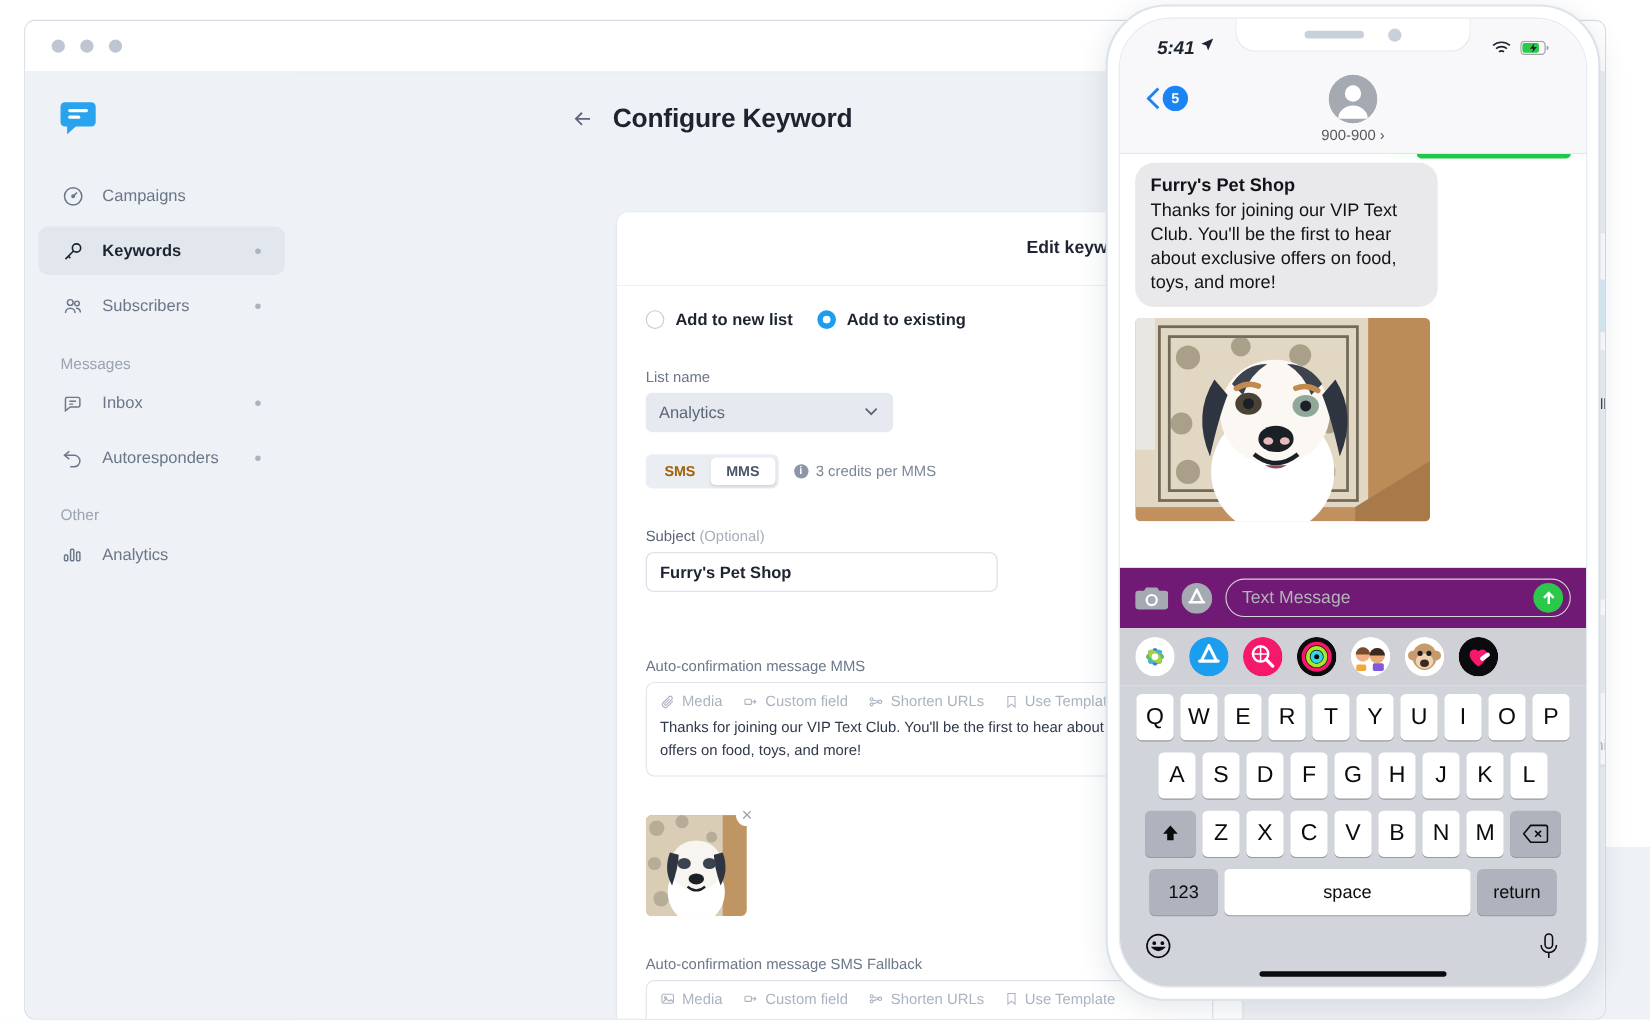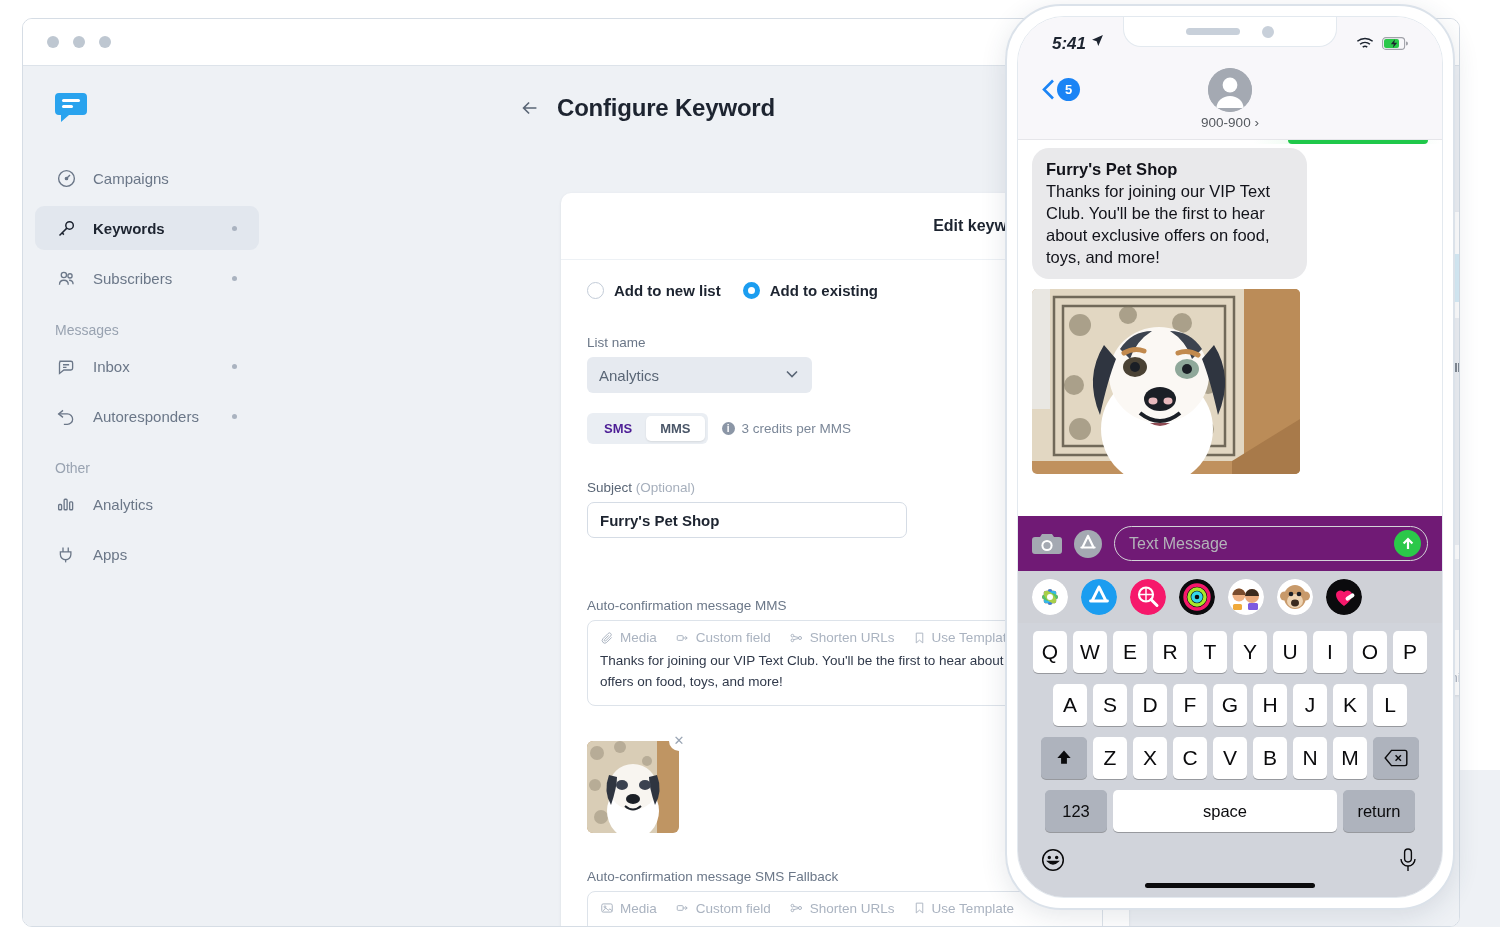--- a/index.html
+++ b/index.html
@@ -73,21 +73,21 @@
     padding:0 12px; font-size:15px; color:#5a6676; font-family:inherit;
     appearance:none; cursor:pointer; position:relative;
     display:flex; align-items:center;
   }
   .sel-wrap { position:relative; width:225px; margin-bottom:20px; }
   .sel-chev { position:absolute; right:14px; top:13px; pointer-events:none; }
 
   .seg-row { display:flex; align-items:center; gap:14px; margin-bottom:24px; }
   .seg { display:flex; background:#eaeef3; border-radius:6px; padding:3px; }
   .seg .opt {
-    padding:5px 14px; font-size:13px; font-weight:700; color:#4c1d95;
+    padding:5px 14px; font-size:13px; font-weight:700; color:#a16207;
     border-radius:5px; cursor:pointer;
   }
   .seg .opt.on { background:#ffffff; color:#4a5668; box-shadow:0 1px 2px rgba(0,0,0,.09); }
   .credits { display:flex; align-items:center; gap:7px; font-size:13.5px; color:#7b8798; }
   .info-i { width:13px; height:13px; border-radius:50%; background:#8b96a6; color:#fff;
             font-size:10px; font-weight:700; display:flex; align-items:center; justify-content:center; }
 
   .txt-input {
     width:320px; height:36px; border:1px solid #d5dce5; border-radius:7px;
     padding:0 12px; font-size:15px; color:#1d2430; font-family:inherit;
@@ -311,30 +311,20 @@
         <span class="ic">
           <svg width="21" height="21" viewBox="0 0 24 24" fill="none" stroke="#6b7788" stroke-width="1.5">
             <rect x="3" y="12" width="3.4" height="6" rx="1"></rect>
               <rect x="9.3" y="6" width="3.4" height="12" rx="1"></rect>
             <rect x="15.6" y="9" width="3.4" height="9" rx="1"></rect>
           </svg>
         </span>
         <span class="lbl">Analytics</span>
       </div>
 
-      <div class="nav-item">
-        <span class="ic">
-          <svg width="21" height="21" viewBox="0 0 24 24" fill="none" stroke="#6b7788" stroke-width="1.5">
-            <path d="M8 4v5M14 4v5"></path>
-              <path d="M5 9h12v3a6 6 0 0 1-12 0z"></path>
-              <path d="M11 18v3"></path>
-          </svg>
-        </span>
-        <span class="lbl">Apps</span>
-      </div>
     </div>
 
     <div id="content">
 
       <div id="page-head">
         <span class="back">
           <svg width="22" height="22" viewBox="0 0 24 24" fill="none" stroke="#5a6676" stroke-width="1.8">
             <path d="M19 12H5M11 6l-6 6 6 6"></path>
           </svg>
         </span>

